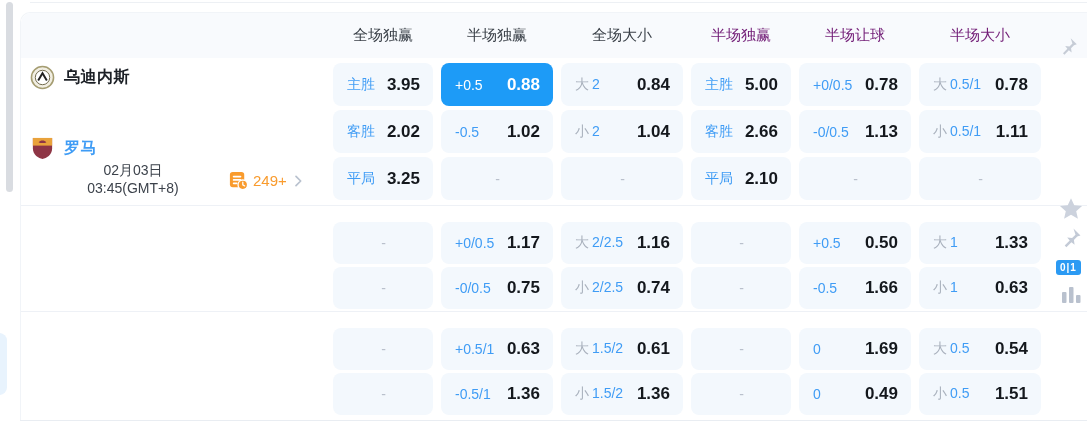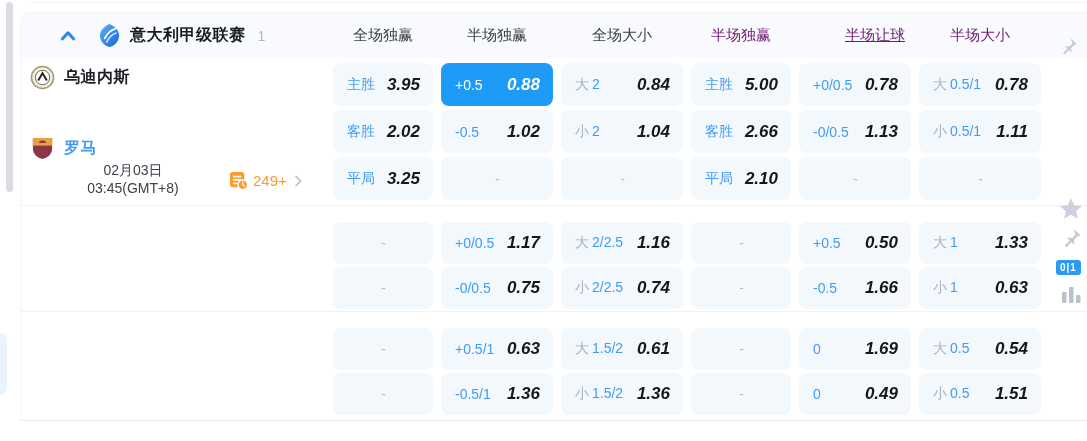--- a/index.html
+++ b/index.html
@@ -20,21 +20,21 @@
   .colhead{position:absolute;top:0;height:45px;display:flex;align-items:center;justify-content:center;
            font-size:15px;color:#3a4048;}
   .colhead.hl{color:#701a75;}
   .hdr-pin{position:absolute;top:23px;width:21px;height:21px;}
 
   
   .cell{position:absolute;background:#f3f8fd;border-radius:8px;display:flex;align-items:center;
         justify-content:space-between;padding:0 13px 0 14px;box-sizing:border-box;cursor:pointer;}
   .cell .lbl{color:#3f9cf5;font-size:14px;white-space:nowrap;}
   .cell .pfx{color:#a9b1bd;font-style:normal;margin-right:3px;}
-  .cell .val{color:#14181d;font-weight:bold;font-size:17px;font-style:italic;}
+  .cell .val{color:#14181d;font-weight:bold;font-size:17px;}
   .cell.sel{background:#1d9bf7;}
   .cell.sel .lbl,.cell.sel .val,.cell.sel .pfx{color:#fff;}
   .cell.dashcell{justify-content:center;cursor:default;}
   .cell.dashcell .dash{color:#b9c0cc;font-size:14px;}
 
   .divider{position:absolute;left:21px;width:1066px;height:1px;background:#eef1f6;}
   .bottom-border{position:absolute;left:20px;top:420px;width:1067px;height:1px;background:#e9edf2;}
 
   
   .team-row{position:absolute;left:30px;display:flex;align-items:center;}
@@ -59,44 +59,26 @@
 
 <div class="page">
 
   <div class="topline"></div>
   <div class="scrollbar"></div>
   <div class="side-fab"></div>
 
   <div class="card"></div>
 
   <div class="card-header">
-    <div class="hdr-left">
-      <svg class="chev-up" viewBox="0 0 24 24">
-        <polyline points="6,15 12,8.5 18,15" fill="none" stroke="#2e86f0" stroke-width="3.4" stroke-linecap="round" stroke-linejoin="round"></polyline>
-      </svg>
-      <svg class="league-logo" viewBox="0 0 22 26">
-        <defs>
-            <linearGradient id="lg" x1="0" y1="0" x2="1" y2="1">
-          <stop offset="0" stop-color="#5db2f7"></stop>
-              <stop offset="1" stop-color="#1565d8"></stop>
-        </linearGradient>
-          </defs>
-        <path d="M11 1 C17 4 21 8 21 13 C21 19.5 16 24 11 25 C6 24 1 19.5 1 13 C1 8 5 4 11 1 Z" fill="url(#lg)"></path>
-        <path d="M6 16 C9 10 13 7 17 6" stroke="#fff" stroke-width="2" fill="none" stroke-linecap="round"></path>
-        <path d="M8 20 C10.5 15 14 11.5 18 10.5" stroke="#cfe6ff" stroke-width="1.6" fill="none" stroke-linecap="round"></path>
-      </svg>
-      <span class="league-name">意大利甲级联赛</span>
-      <span class="league-count">1</span>
-    </div>
     <div id="col-heads">
         <div class="colhead" style="left: 312px; width: 100px;">全场独赢</div>
         <div class="colhead" style="left: 420px; width: 112px;">半场独赢</div>
         <div class="colhead" style="left: 540px; width: 122px;">全场大小</div>
         <div class="colhead hl" style="left: 670px; width: 100px;">半场独赢</div>
-        <div class="colhead hl" style="left: 798px; width: 112px; text-decoration: underline;">半场让球</div>
+        <div class="colhead hl" style="left: 778px; width: 112px;">半场让球</div>
         <div class="colhead hl" style="left: 898px; width: 122px;">半场大小</div>
       </div>
     <svg class="hdr-pin" style="left:1037px" viewBox="0 0 24 24">
       <path d="M14.5 2.5l7 7-3.2 1-3.4 3.4.7 4.9-3.2-2.5-5 5-1.7-1.7 5-5-2.5-3.2 4.9.7 3.4-3.4z" fill="#c6ccd6"></path>
     </svg>
     <svg class="hdr-pin" style="left:1063px" viewBox="0 0 24 24">
       <path d="M14.5 2.5l7 7-3.2 1-3.4 3.4.7 4.9-3.2-2.5-5 5-1.7-1.7 5-5-2.5-3.2 4.9.7 3.4-3.4z" fill="#d9dee6"></path>
     </svg>
   </div>
 

